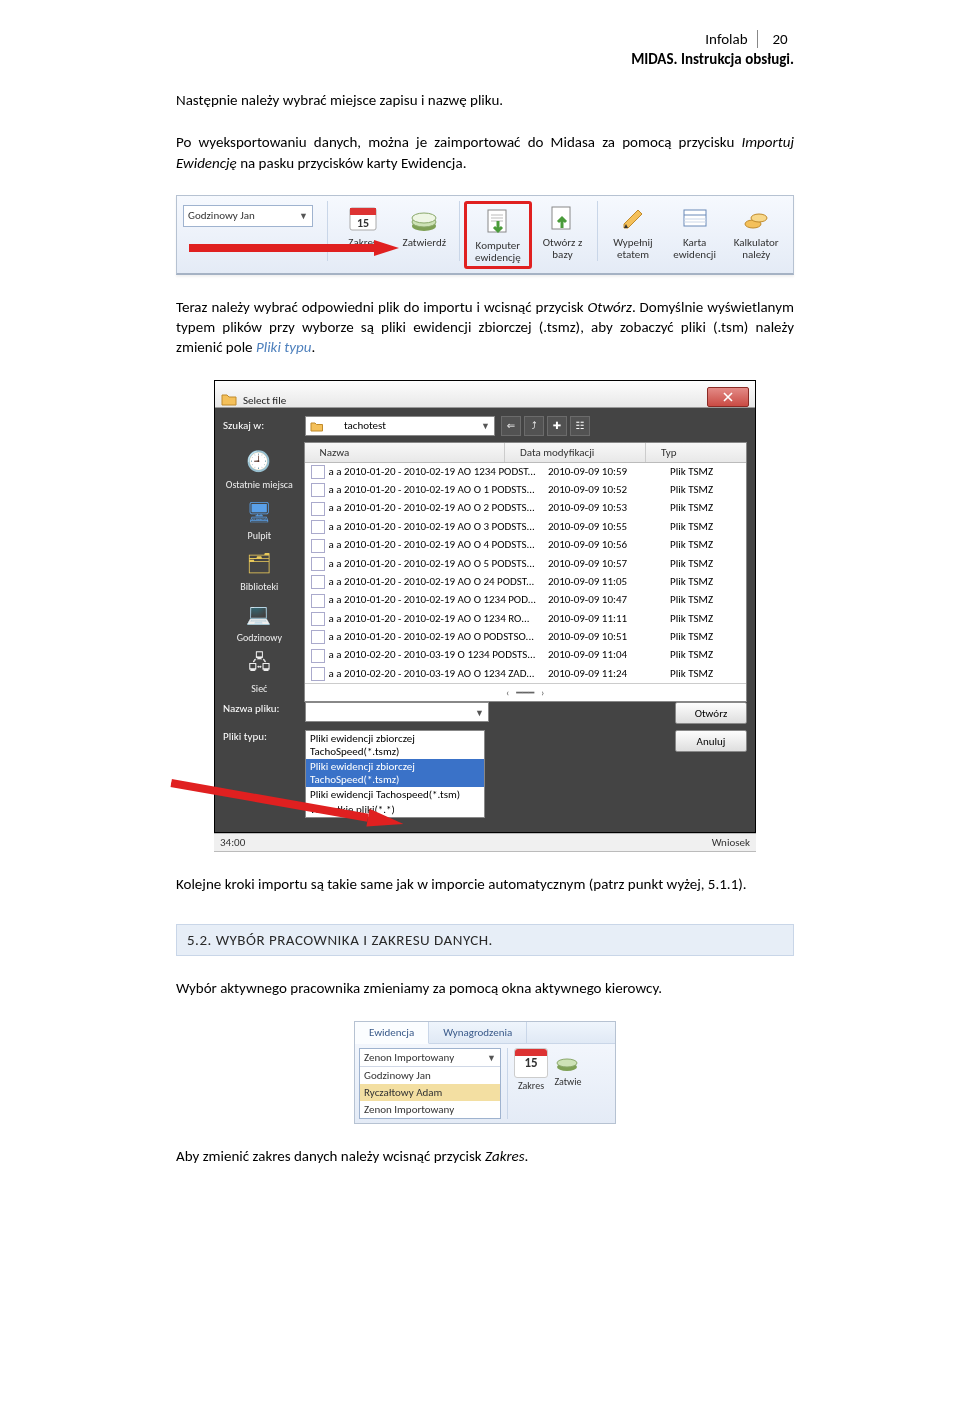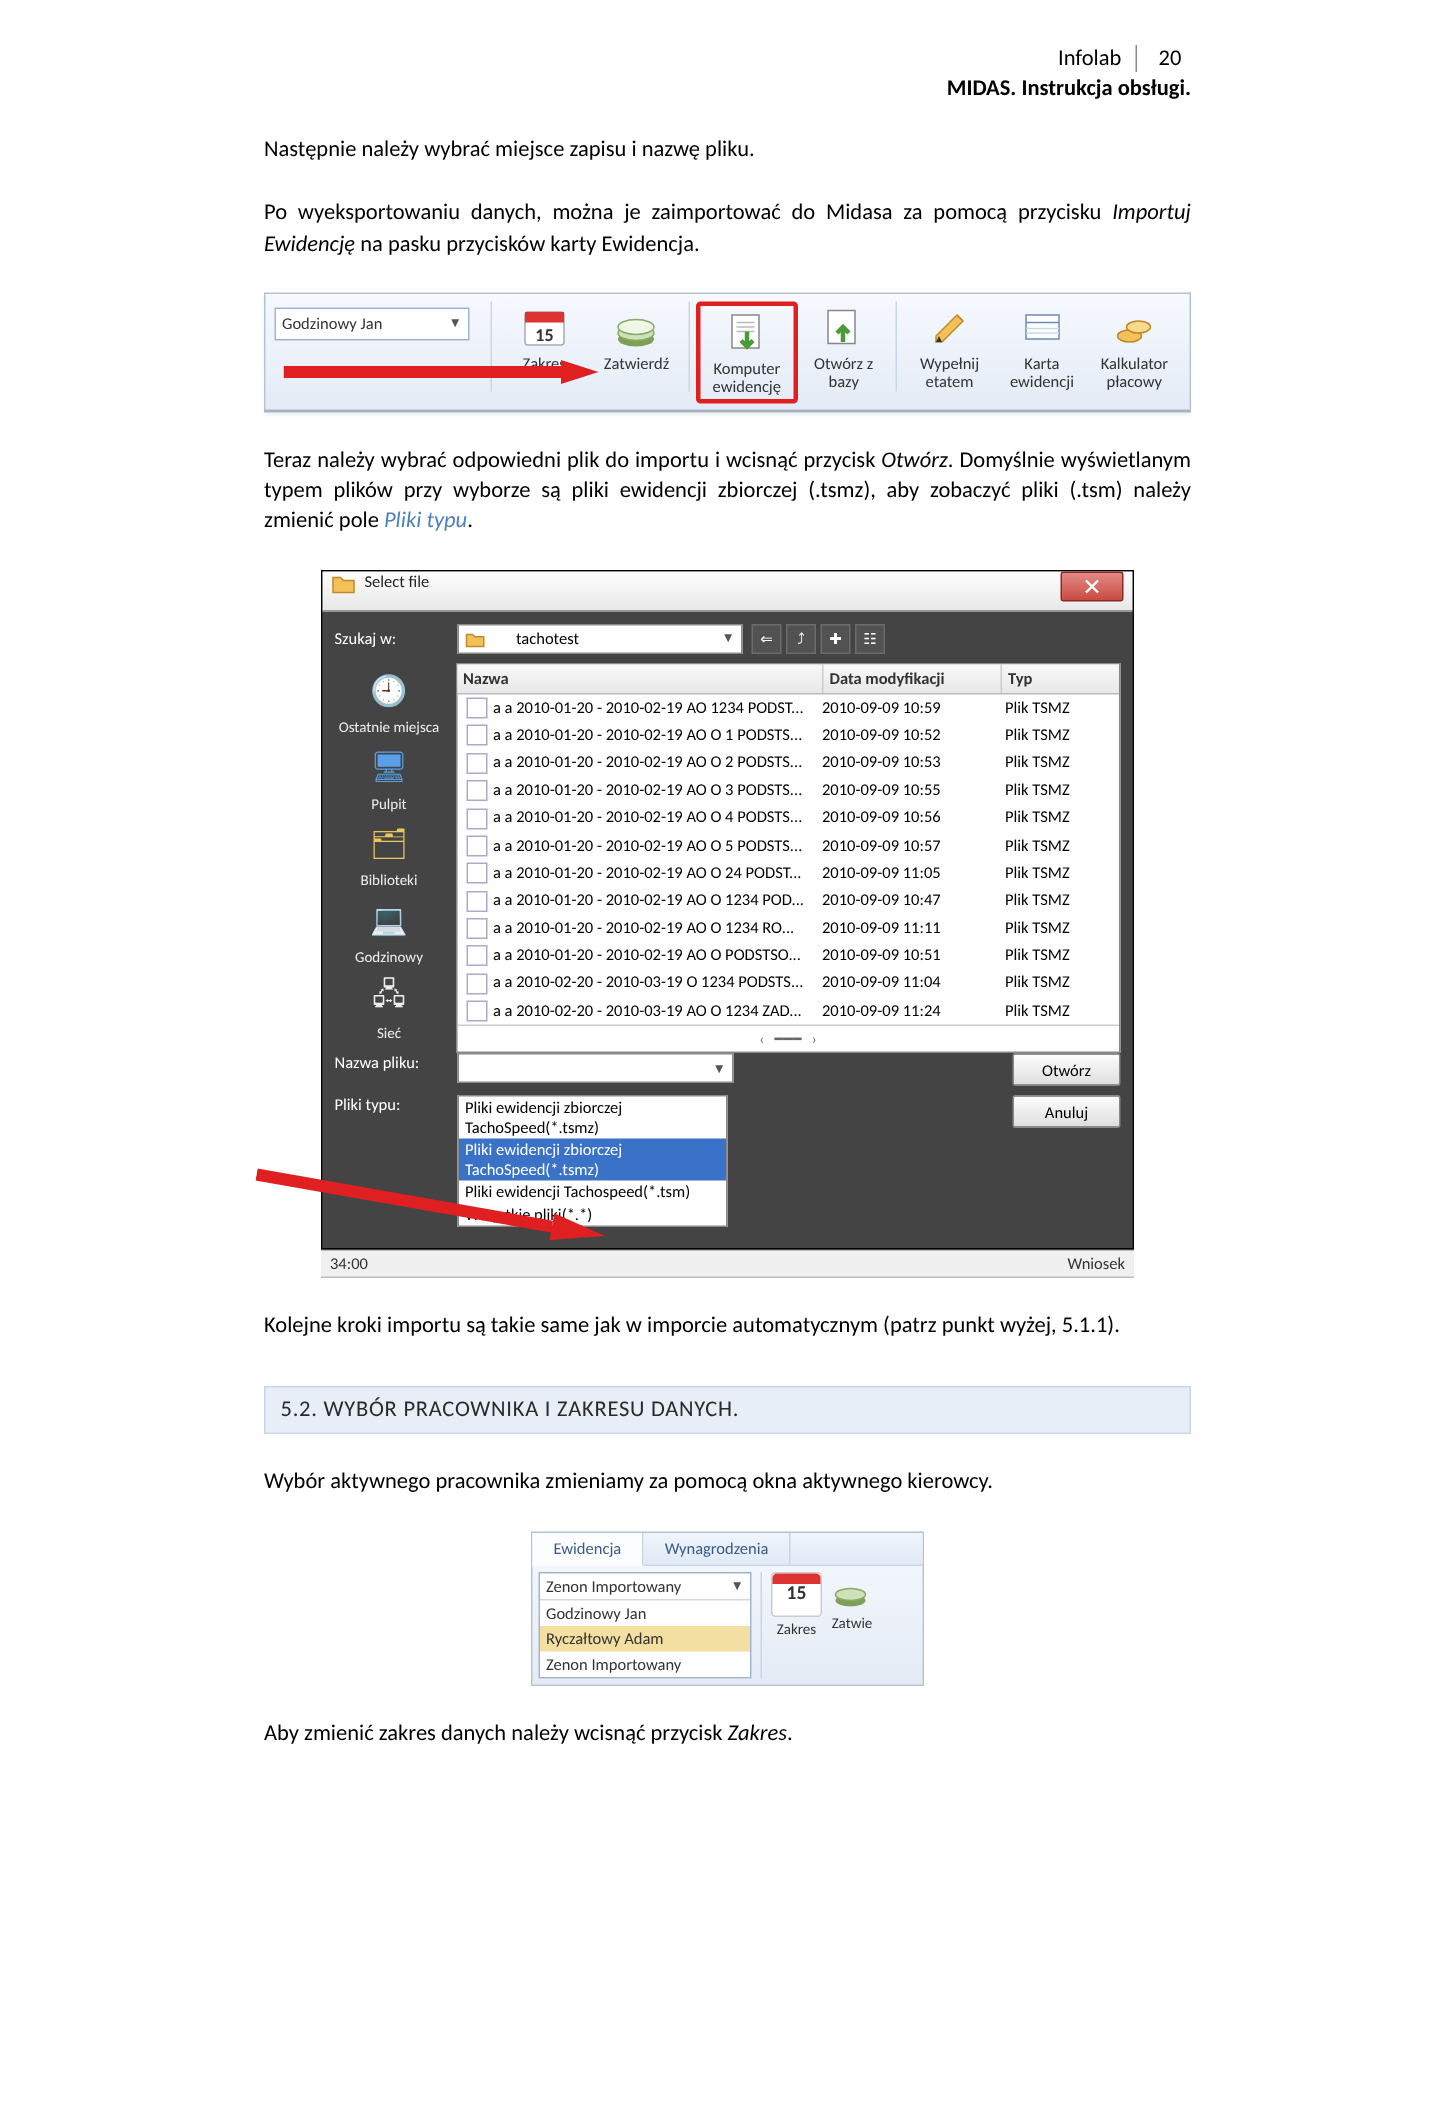--- a/index.html
+++ b/index.html
@@ -90,21 +90,21 @@
     width: 540px;
     background: #3b3b3b;
     border: 1px solid #000;
     font-size: 11px;
     position: relative;
   }
   .dlg-titlebar {
     height: 26px;
     background: linear-gradient(#fdfdfd,#e8e8e8);
     border-bottom: 1px solid #999;
-    display:flex; align-items:flex-start;
+    display:flex; align-items:flex-end;
     padding: 0 6px;
     color: #222;
   }
   .dlg-titlebar .folder-icon { width:16px;height:16px;margin-right:6px; }
   .dlg-close {
     margin-left:auto;
     background: linear-gradient(#e38a86,#c94b44);
     color:#fff;
     width:40px; height:18px;
     display:flex;align-items:center;justify-content:center;
@@ -127,21 +127,21 @@
   .nav-icons { display:flex; gap:3px; }
   .nav-icons span { width:18px;height:18px;display:flex;align-items:center;justify-content:center;background:rgba(255,255,255,0.08);border:1px solid rgba(255,255,255,0.15);font-size:10px; }
 
   .dlg-main { display:flex; gap:8px; }
   .dlg-sidebar { width:76px; display:flex;flex-direction:column;align-items:center;gap:6px;padding-top:4px; }
   .side-item { display:flex;flex-direction:column;align-items:center;font-size:10px;color:#eee;gap:2px; }
   .side-icon { width:36px;height:30px;display:flex;align-items:center;justify-content:center;font-size:20px; }
 
   .dlg-list-wrap { flex:1; background:#fff; border:1px solid #888; color:#000; }
   .dlg-list-head { display:flex; background:linear-gradient(#f8f8f8,#e8e8e8);border-bottom:1px solid #bbb;font-size:11px;color:#333; }
-  .dlg-list-head div { padding:3px 4px; border-right:1px solid #ccc;font-weight:bold; }
+  .dlg-list-head div { padding:3px 15px; border-right:1px solid #ccc; }
   .col-n { flex: 1.8; }
   .col-d { width:110px; }
   .col-t { width:70px; border-right:none !important; }
   .dlg-list-body { font-size:11px; }
   .dlg-list-row { display:flex; padding: 1px 0; }
   .dlg-list-row div { padding:1px 6px; white-space:nowrap; overflow:hidden; text-overflow:ellipsis; }
   .file-ic { display:inline-block;width:12px;height:12px;border:1px solid #aac;background:#fff;margin-right:4px;vertical-align:middle; }
   .dlg-scroll { display:flex;justify-content:center;padding:2px;border-top:1px solid #ccc;font-size:10px;color:#666; }
 
   .dlg-bottom { padding-top:0; }
@@ -299,21 +299,21 @@
       <div>ewidencji</div>
     </div>
     <div class="tbtn">
       <div class="ticon">
         <svg width="30" height="30">
             <ellipse cx="12" cy="20" rx="8" ry="4" fill="#f4c05a" stroke="#c08a2a"></ellipse>
             <ellipse cx="18" cy="14" rx="8" ry="4" fill="#f8d88a" stroke="#c08a2a"></ellipse>
           </svg>
       </div>
       <div>Kalkulator</div>
-      <div>płacowy</div>
+      <div>należy</div>
     </div>
     <svg class="red-arrow">
       <path d="M2 12 L185 12 L185 4 L210 12 L185 20 L185 12" fill="#e02020"></path>
       <rect x="0" y="8" width="185" height="8" fill="#e02020"></rect>
     </svg>
   </div>
 
   <p class="para">
     <span>Teraz należy wybrać odpowiedni plik do importu i wcisnąć przycisk </span><span class="italic">Otwórz</span><span>. Domyślnie wyświetlanym typem plików przy wyborze są pliki ewidencji zbiorczej (.tsmz), aby zobaczyć pliki (.tsm) należy zmienić pole </span><span class="itblue">Pliki typu</span><span>.</span>
   </p>

